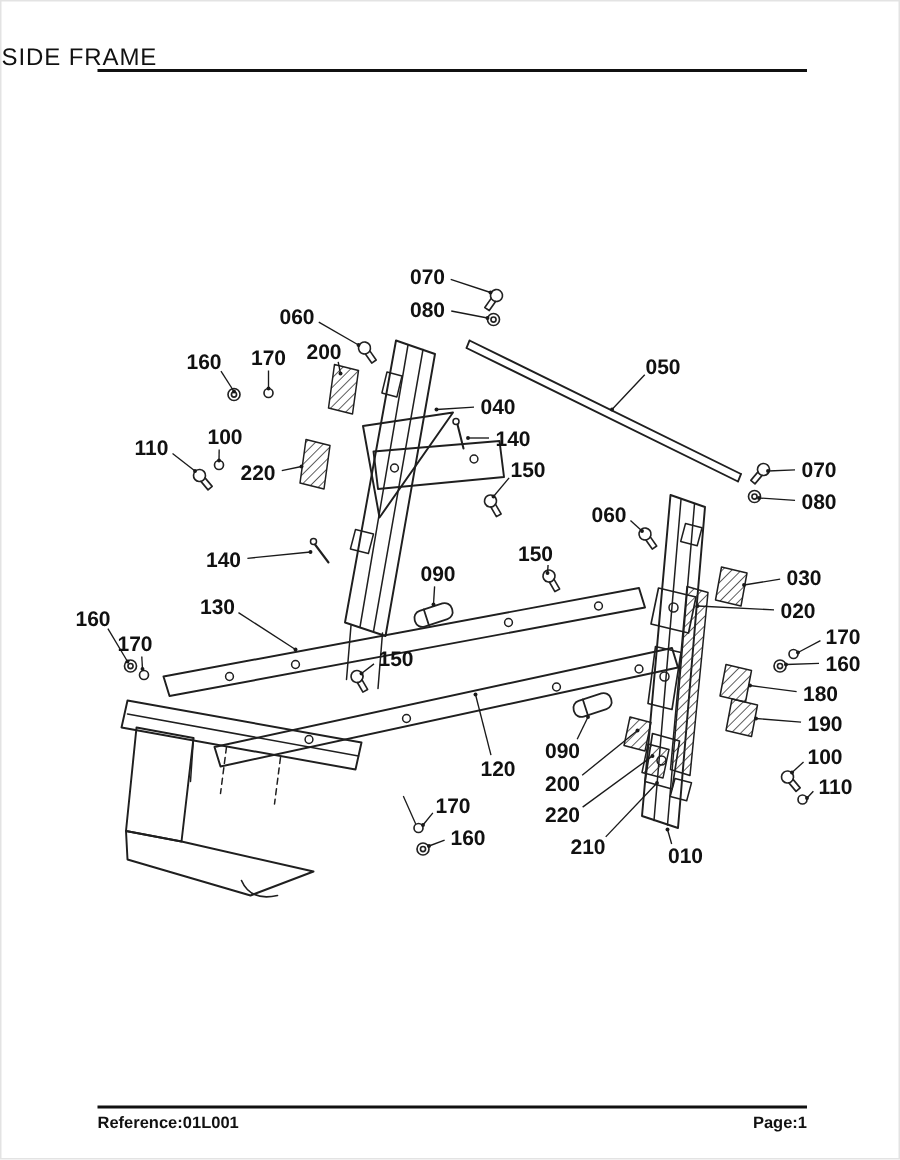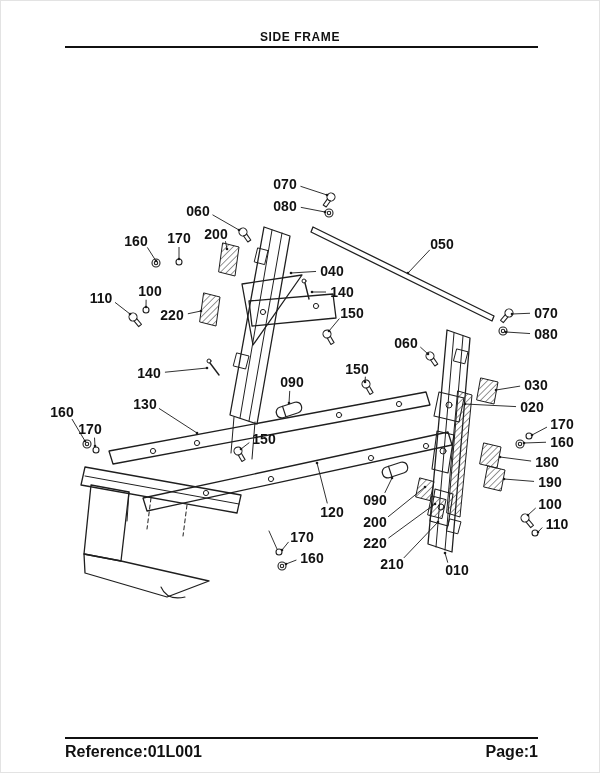--- a/index.html
+++ b/index.html
@@ -2,30 +2,30 @@
 <html><head>
 <meta charset="utf-8">
 <style>
   html,body{margin:0;padding:0;}
   body{
     width:600px;height:773px;position:relative;overflow:hidden;
     background:#ffffff;border:1px solid #e3e3e3;box-sizing:border-box;
     font-family:"Liberation Sans",sans-serif;color:#111;
   }
   .page-title{
-    position:absolute;top:29px;left:0;width:100%;text-align:center;
-    font-size:12px;font-weight:bold;letter-spacing:.6px;
+    position:absolute;top:29px;left:0;width:100%;text-align:left;
+    font-size:16px;font-weight:normal;letter-spacing:.6px;
   }
   .rule{position:absolute;left:64px;width:473px;border-top:2px solid #111;height:0;}
   .rule-top{top:45px;}
   .rule-bottom{top:736px;}
   .footer{
     position:absolute;top:742px;left:64px;width:473px;
     display:flex;justify-content:space-between;
-    font-size:16px;font-weight:bold;
+    font-size:11px;font-weight:bold;
   }
   #diagram{position:absolute;top:0;left:0;}
   #callouts text{
     font-family:"Liberation Sans",sans-serif;
     font-size:14px;font-weight:bold;fill:#111;
   }
 </style>
 </head>
 <body>
 

